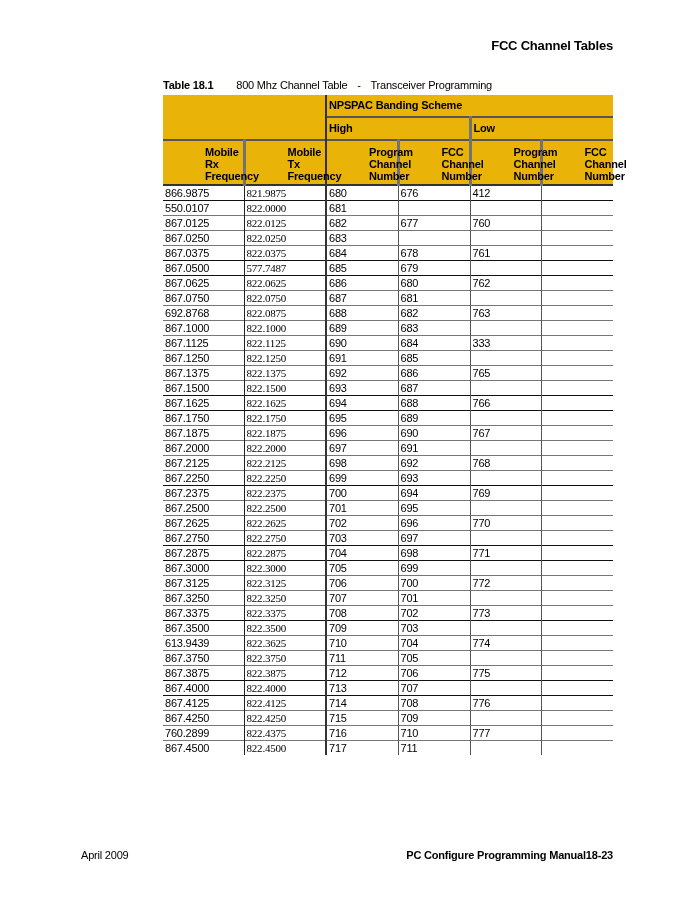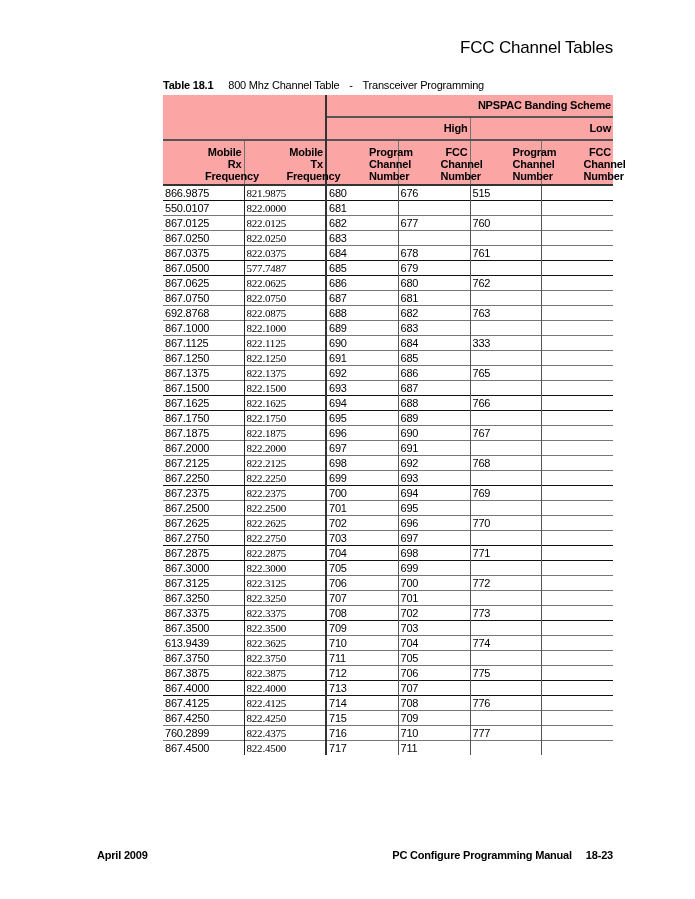--- a/index.html
+++ b/index.html
@@ -1,38 +1,38 @@
 <!DOCTYPE html>
 <html><head>
 <meta charset="utf-8">
 <style>
   html, body { margin: 0; padding: 0; background: #ffffff; }
   body { width: 695px; height: 899px; position: relative; overflow: hidden; font-family: "Liberation Sans", sans-serif; color: #000; }
-  .running-head { position: absolute; top: 38px; right: 82px; font-size: 17px; font-weight: normal; letter-spacing: -0.2px; }
+  .running-head { position: absolute; top: 38px; right: 82px; font-size: 13px; font-weight: bold; letter-spacing: -0.2px; }
   .caption { position: absolute; top: 79px; left: 163px; font-size: 11px; letter-spacing: -0.2px; white-space: nowrap; }
-  .caption b { font-weight: bold; margin-right: 12px; }
+  .caption b { font-weight: bold; margin-right: 20px; }
   .caption .sep { margin: 0 7px; }
   table.chan { position: absolute; top: 95px; left: 163px; border-collapse: collapse; table-layout: fixed; width: 450px; font-size: 11px; letter-spacing: -0.2px; }
   table.chan col.c1 { width: 81px; } table.chan col.c2 { width: 82px; } table.chan col.c3 { width: 72px; }
   table.chan col.c4 { width: 72px; } table.chan col.c5 { width: 71px; } table.chan col.c6 { width: 72px; }
-  table.chan th { background: #fca5a5; font-weight: bold; text-align: right; vertical-align: bottom; padding: 1px 2px 2px 2px; line-height: 12px; }
+  table.chan th { background: #eab308; font-weight: bold; text-align: left; vertical-align: bottom; padding: 1px 2px 2px 2px; line-height: 12px; }
   table.chan th.top { height: 18px; vertical-align: middle; }
   table.chan th.mid { height: 18px; vertical-align: middle; border-top: 2px solid #555; }
   table.chan th.low { height: 40px; border-top: 2px solid #555; border-bottom: 2px solid #333; padding-left: 42px; }
   table.chan th.blank { border-right: 2px solid #333; }
-  table.chan th.vl { border-left: 1px solid #737373; }
+  table.chan th.vl { border-left: 3px solid #737373; }
   table.chan th.vlb { border-left: 2px solid #333; }
   table.chan td { height: 14px; padding: 0 2px; line-height: 14px; border-top: 1px solid #777; vertical-align: middle; }
   table.chan tr.row.dark td { border-top: 1.5px solid #111; }
   table.chan td.c2 { border-left: 1.5px solid #222; font-family: Liberation Serif, serif; }
   table.chan td.c3 { border-left: 2px solid #333; }
   table.chan td.c4, table.chan td.c5, table.chan td.c6 { border-left: 1px solid #555; }
-  .foot-left { position: absolute; top: 849px; left: 81px; font-size: 11px; font-weight: bold; letter-spacing: -0.2px; margin-left: 16px; }
+  .foot-left { position: absolute; top: 849px; left: 81px; font-size: 11px; font-weight: normal; letter-spacing: -0.2px; }
   .foot-right { position: absolute; top: 849px; right: 82px; font-size: 11px; font-weight: bold; letter-spacing: -0.2px; }
-  .foot-right .pg { margin-left: 14px; }
+  .foot-right .pg { }
 </style>
 </head>
 <body>
 
 <div class="running-head">FCC Channel Tables</div>
 
 <div class="caption">
   <b>Table 18.1</b>
   <span>800 Mhz Channel Table</span>
   <span class="sep">-</span>
@@ -65,21 +65,21 @@
       <th class="low vl">Program Channel Number</th>
       <th class="low vl">FCC Channel Number</th>
     </tr>
   </thead>
   <tbody id="tbody">
       <tr class="row">
         <td class="c1">866.9875</td>
         <td class="c2">821.9875</td>
         <td class="c3">680</td>
         <td class="c4">676</td>
-        <td class="c5">515</td>
+        <td class="c5">412</td>
         <td class="c6"></td>
       </tr>
       <tr class="row dark">
         <td class="c1">550.0107</td>
         <td class="c2">822.0000</td>
         <td class="c3">681</td>
         <td class="c4"></td>
         <td class="c5"></td>
         <td class="c6"></td>
       </tr>

